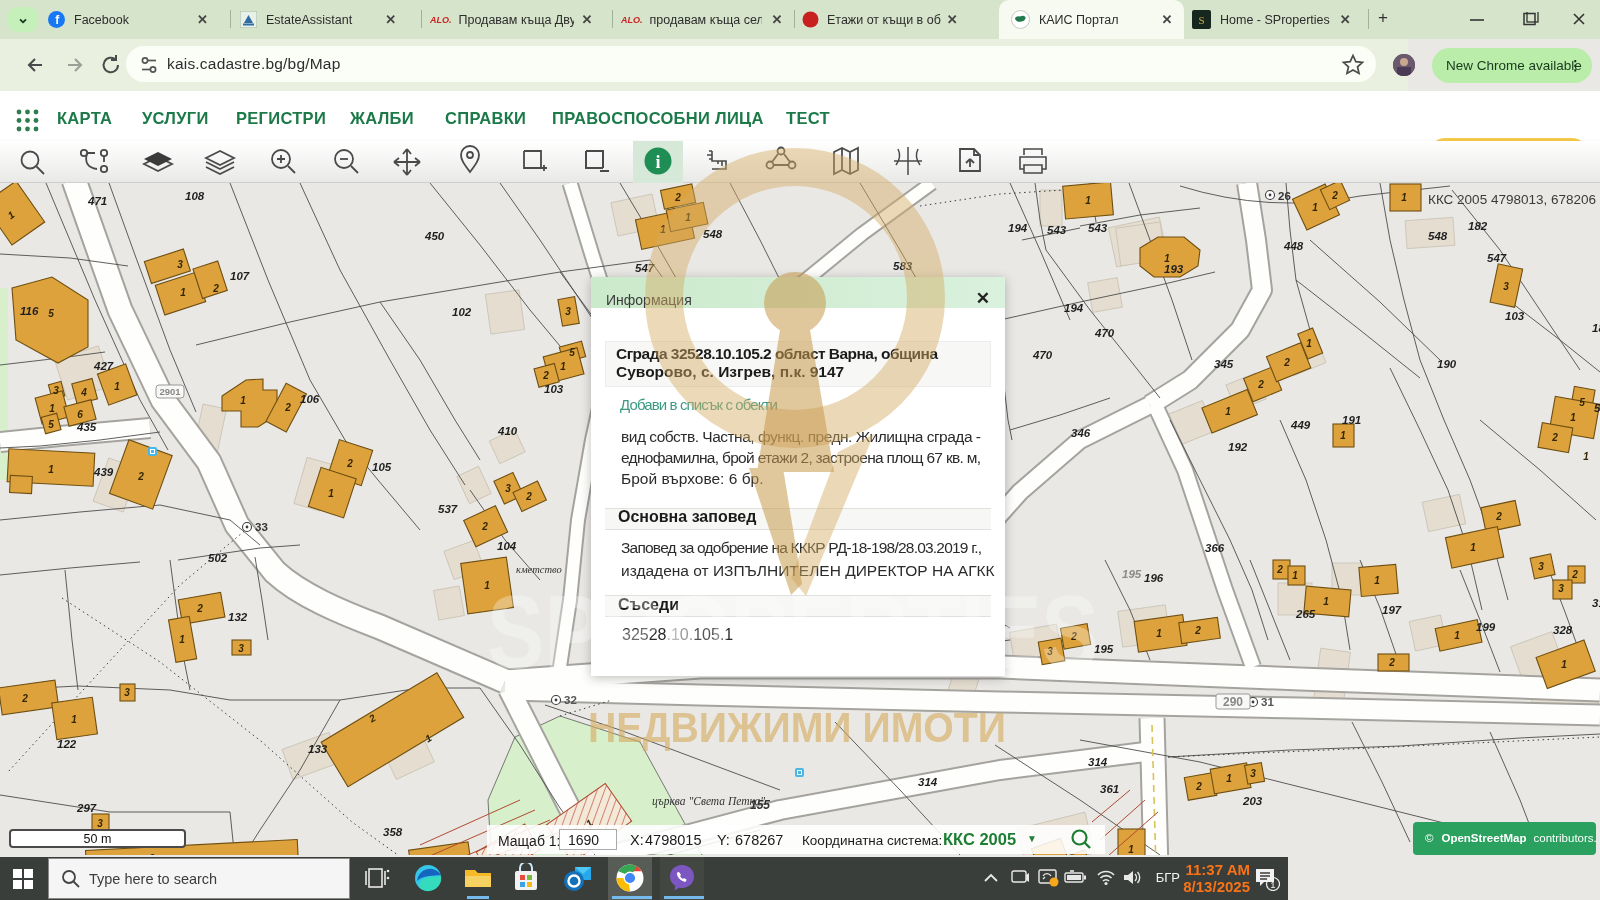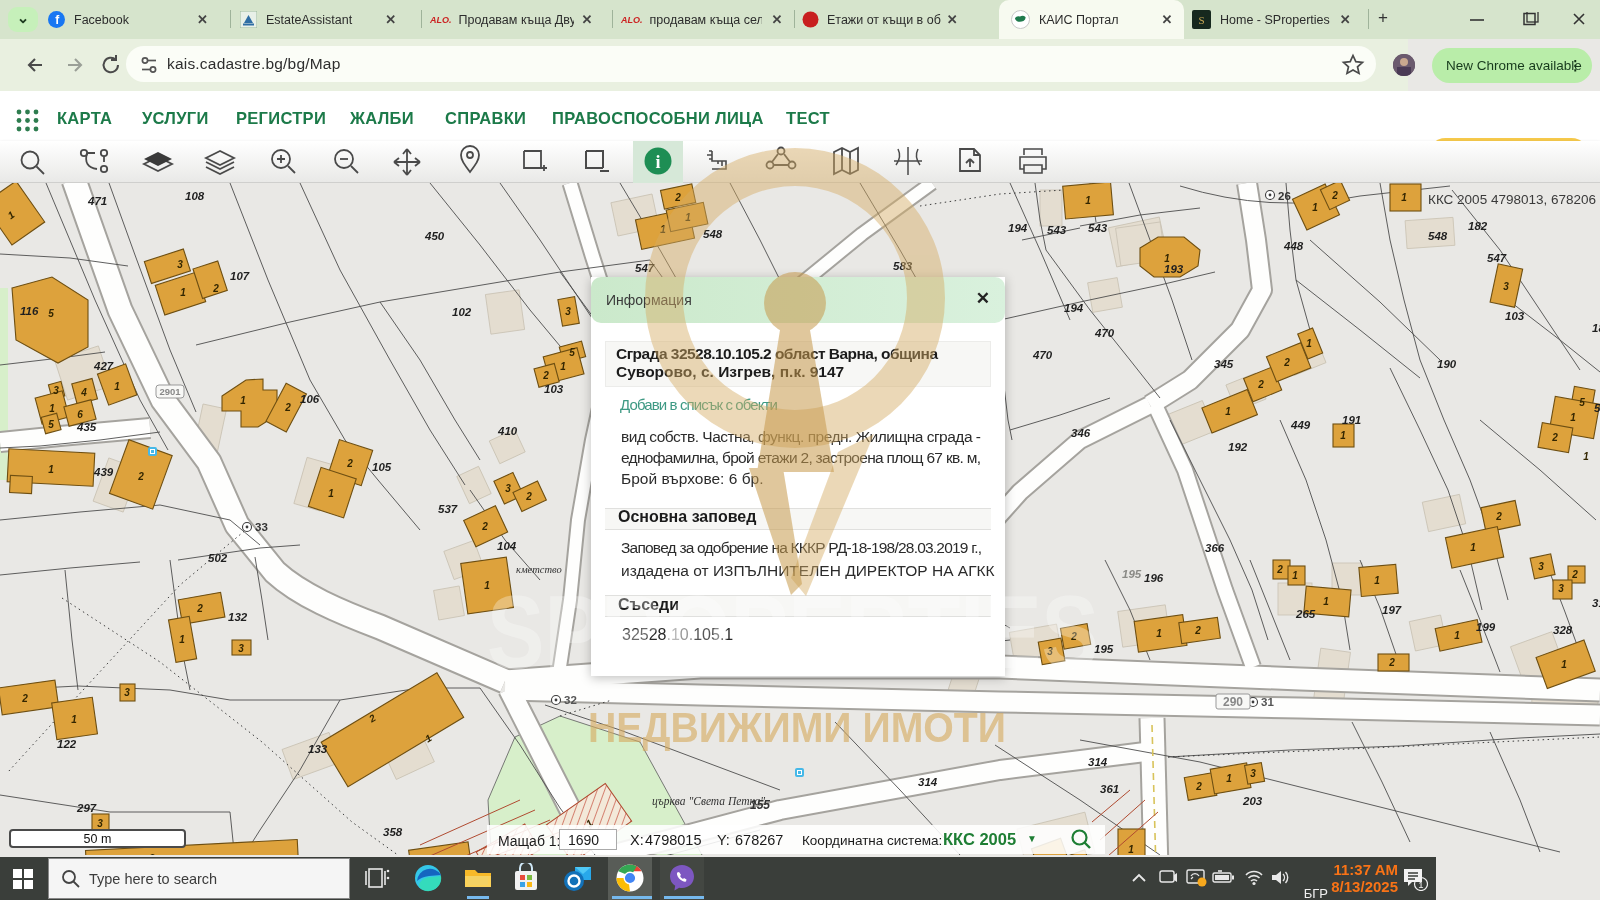--- a/index.html
+++ b/index.html
@@ -21,34 +21,34 @@
   
   #sitenav { position:absolute; left:0; top:91px; width:1600px; height:50px; background:#ffffff; }
   .mitem { position:absolute; top:18px; font-weight:bold; font-size:16.5px; color:#1c7a49; letter-spacing:.3px; }
   #objbtn { position:absolute; left:1427px; top:9px; width:163px; height:37px; border-radius:19px; background:#f6c94b;margin-top:38px; }
   
   #toolbar { position:absolute; left:0; top:141px; width:1600px; height:42px; background:linear-gradient(#ffffff, #e9e9e7); border-bottom:1px solid #cfcfcd; box-shadow:0 1px 3px rgba(0,0,0,.15);}
   
   #map { position:absolute; left:0; top:183px; width:1600px; height:672px; }
   
   #popup { position:absolute; left:591px; top:277px; width:414px; height:399px; background:#ffffff; box-shadow:0 2px 10px rgba(0,0,0,.25); z-index:20;}
-  #pophead { position:absolute; left:0; top:0; width:414px; height:46px; background:linear-gradient(90deg,#cbe9cb,#d9f1dd);border-radius:10px; }
+  #pophead { position:absolute; left:0; top:0; width:414px; height:31px; background:linear-gradient(90deg,#cbe9cb,#d9f1dd); }
   #pophead .t { position:absolute; left:15px; top:15px; font-size:14px; color:#3a3a3a; }
   #pophead .x { position:absolute; right:15px; top:11px; font-size:17px; color:#222; font-weight:bold;}
   #popbody { position:absolute; left:0; top:0; width:414px; height:399px; font-size:16px; color:#2f2f2f; }
   .ptitle { position:absolute; left:14px; top:64px; width:386px; height:46px; background:#f7f7f5; border:1px solid #ececea; }
   .psect { position:absolute; left:14px; width:386px; height:22px; background:#f7f7f5; border-top:1px solid #e0e0de; border-bottom:1px solid #e0e0de; }
   
   #wm { position:absolute; left:0; top:0; width:1600px; height:900px; z-index:30; pointer-events:none; }
   
   #scalebar { position:absolute; left:9px; top:829px; width:177px; height:19px; background:#fff; border:2px solid #4a4a4a; border-radius:4px; z-index:15; text-align:center; font-size:12.5px; color:#111; line-height:16px;}
   #statusbar { position:absolute; left:487px; top:825px; width:618px; height:29px; background:rgba(255,255,255,.88); z-index:15; font-size:14.5px; color:#1b1b1b; }
   #osm { position:absolute; left:1413px; top:822px; width:183px; height:33px; background:#2aa15e; border-radius:4px; z-index:15; color:#fff; font-size:11.5px; line-height:33px; }
   
-  #taskbar { position:absolute; left:0; top:857px; width:1436px; height:43px; background:#3a3e3a; z-index:40; }
+  #taskbar { position:absolute; left:0; top:857px; width:1288px; height:43px; background:#3a3e3a; z-index:40; }
   #tsearch { position:absolute; left:48px; top:1px; width:302px; height:41px; background:#f5f5f5; border:1px solid #888; color:#3c3c3c; font-size:14.5px; line-height:40px; padding-left:40px;}
   .tbicon { position:absolute; top:6px; width:30px; height:30px; }
   .tile { position:absolute; top:0px; width:44px; height:43px; background:#50544f; }
   .uline { position:absolute; top:39px; height:3px; background:#76b9ed; z-index:41;}
   #tray { position:absolute; right:0; top:0; width:330px; height:43px; color:#f0f0f0; z-index:41; }
 </style>
 </head>
 <body>
 <div id="page">
   <div id="tabstrip">
@@ -685,20 +685,21 @@
     <span style="position:absolute;left:230px;top:7px;">Y:</span>
     <span style="position:absolute;left:248px;top:7px;">678267</span>
     <span style="position:absolute;left:315px;top:8px;font-size:13.5px;">Координатна система:</span>
     <span style="position:absolute;left:456px;top:5px;font-size:16.5px;font-weight:bold;color:#1e7e34;">ККС 2005</span>
     <span style="position:absolute;left:540px;top:8px;font-size:10px;color:#1e7e34;">▼</span>
     <svg style="position:absolute;left:583px;top:3px;" width="23" height="23" viewBox="0 0 23 23">
         <circle cx="9.5" cy="9.5" r="7" fill="none" stroke="#1e7e34" stroke-width="2.2"></circle>
         <line x1="14.5" y1="14.5" x2="20" y2="20" stroke="#1e7e34" stroke-width="2.4"></line>
       </svg>
   </div>
+  <div id="osm"><span style="margin-left:12px;">©</span><span style="margin-left:8px;font-weight:bold;">OpenStreetMap</span><span style="margin-left:7px;">contributors.</span></div>
   <svg id="wm" viewBox="0 0 1600 900">
     <text x="487" y="668" font-family="Liberation Sans" font-weight="bold" font-size="103" fill="#ffffff" opacity="0.3" textLength="612" lengthAdjust="spacingAndGlyphs">SPROPERTIES</text>
     <g fill="#d5ac64" opacity="0.46">
       <path fill-rule="nonzero" d="M795,148 A150,150 0 0 1 795,448 A150,150 0 0 1 795,148 Z M795,186 A112,112 0 0 0 795,410 A112,112 0 0 0 795,186 Z"></path>
       <polygon points="838,452 874,434 806,596 791,578"></polygon>
     </g>
     <g fill="#c79a4d" opacity="0.55">
       <circle cx="795" cy="303" r="31"></circle>
       <path d="M780,330 L810,330 L834,472 L757,472 Z"></path>
       <polygon points="749,468 783,468 802,584 791,595"></polygon>
@@ -788,21 +789,21 @@
           <path d="M6 1 h4" stroke="#e8e8e8" stroke-width="1.6"></path>
         </svg>
       <svg style="position:absolute;right:172px;top:12px;" width="20" height="17" viewBox="0 0 20 17">
           <path d="M2 6 a11 11 0 0 1 16 0 M4.5 9 a7.5 7.5 0 0 1 11 0 M7 12 a4.2 4.2 0 0 1 6 0" fill="none" stroke="#e8e8e8" stroke-width="1.6"></path>
           <circle cx="10" cy="14.5" r="1.6" fill="#e8e8e8"></circle>
         </svg>
       <svg style="position:absolute;right:146px;top:12px;" width="20" height="17" viewBox="0 0 20 17">
           <path d="M2 6 h4 l5-4 v13 l-5-4 h-4 z" fill="#e8e8e8"></path>
           <path d="M13 5 a5 5 0 0 1 0 7 M15.5 3 a8 8 0 0 1 0 11" fill="none" stroke="#e8e8e8" stroke-width="1.4"></path>
         </svg>
-      <div style="position:absolute;right:108px;top:13px;font-size:13px;color:#f2f2f2;margin-top:16px;">БГР</div>
+      <div style="position:absolute;right:108px;top:13px;font-size:13px;color:#f2f2f2;">БГР</div>
       <div style="position:absolute;right:38px;top:4px;font-size:15px;color:#f97316;text-align:right;line-height:17px;font-weight:bold;">11:37 AM<br>8/13/2025</div>
       <svg style="position:absolute;right:8px;top:10px;" width="26" height="24" viewBox="0 0 26 24">
           <path d="M2 2 h18 v13 h-10 l-4 4 v-4 h-4 z" fill="#f2f2f2"></path>
           <path d="M6 6 h10 M6 9 h10 M6 12 h7" stroke="#3a3e3a" stroke-width="1.3"></path>
           <circle cx="19" cy="17" r="6.5" fill="none" stroke="#f2f2f2" stroke-width="1.2"></circle>
           <text x="19" y="21" font-size="9.5" fill="#f2f2f2" text-anchor="middle" font-family="Liberation Sans">1</text>
         </svg>
     </div>
   </div>
 </div>

